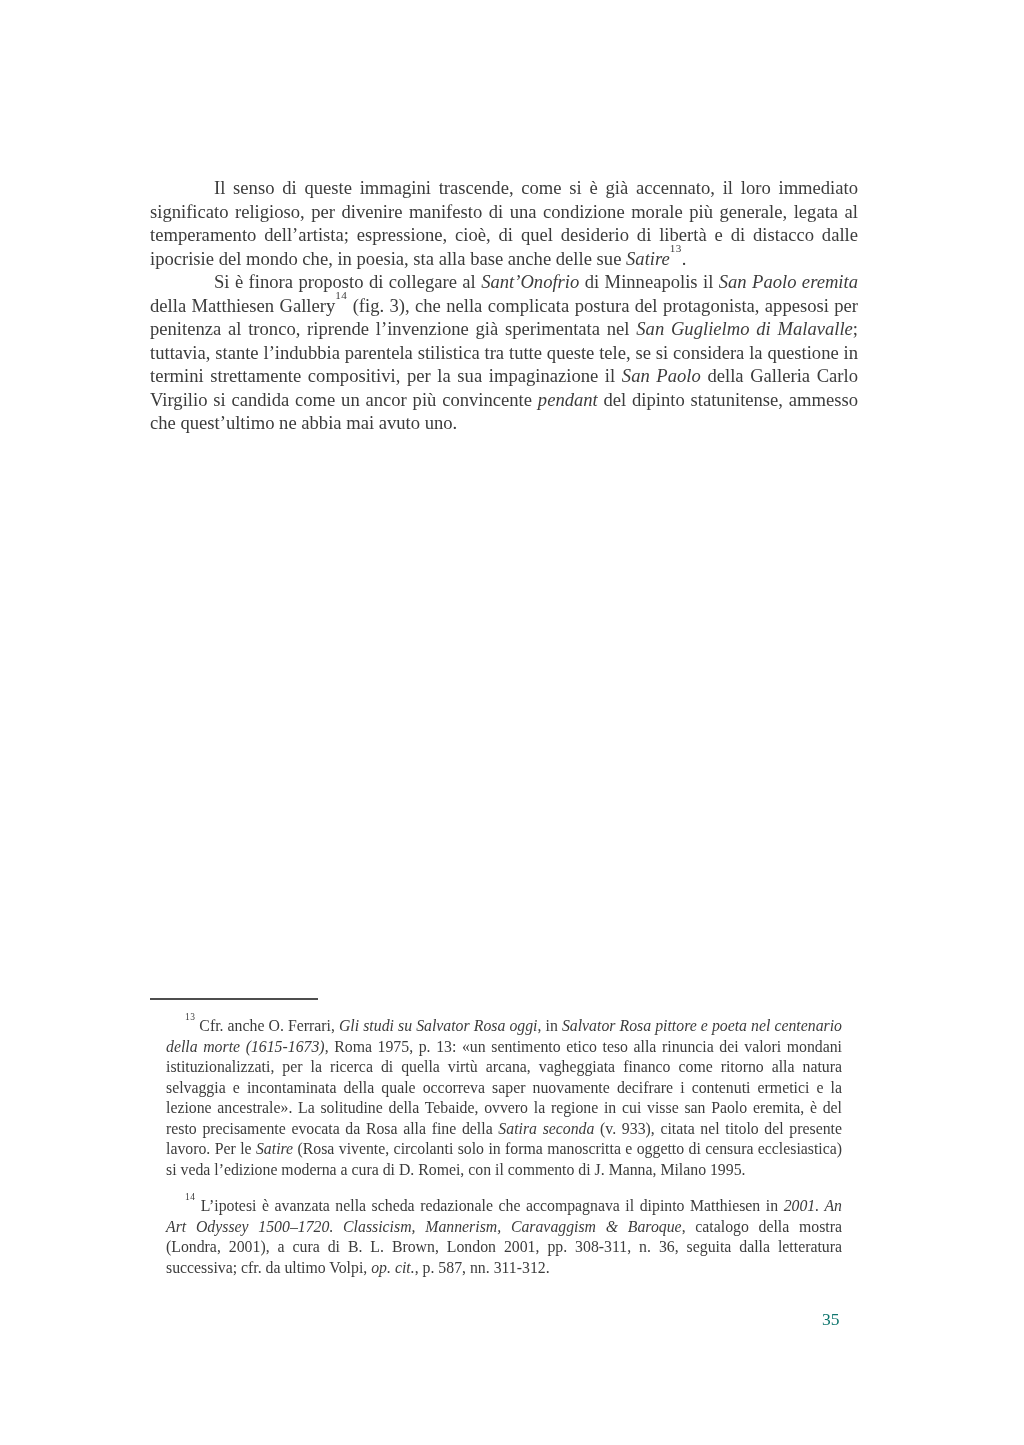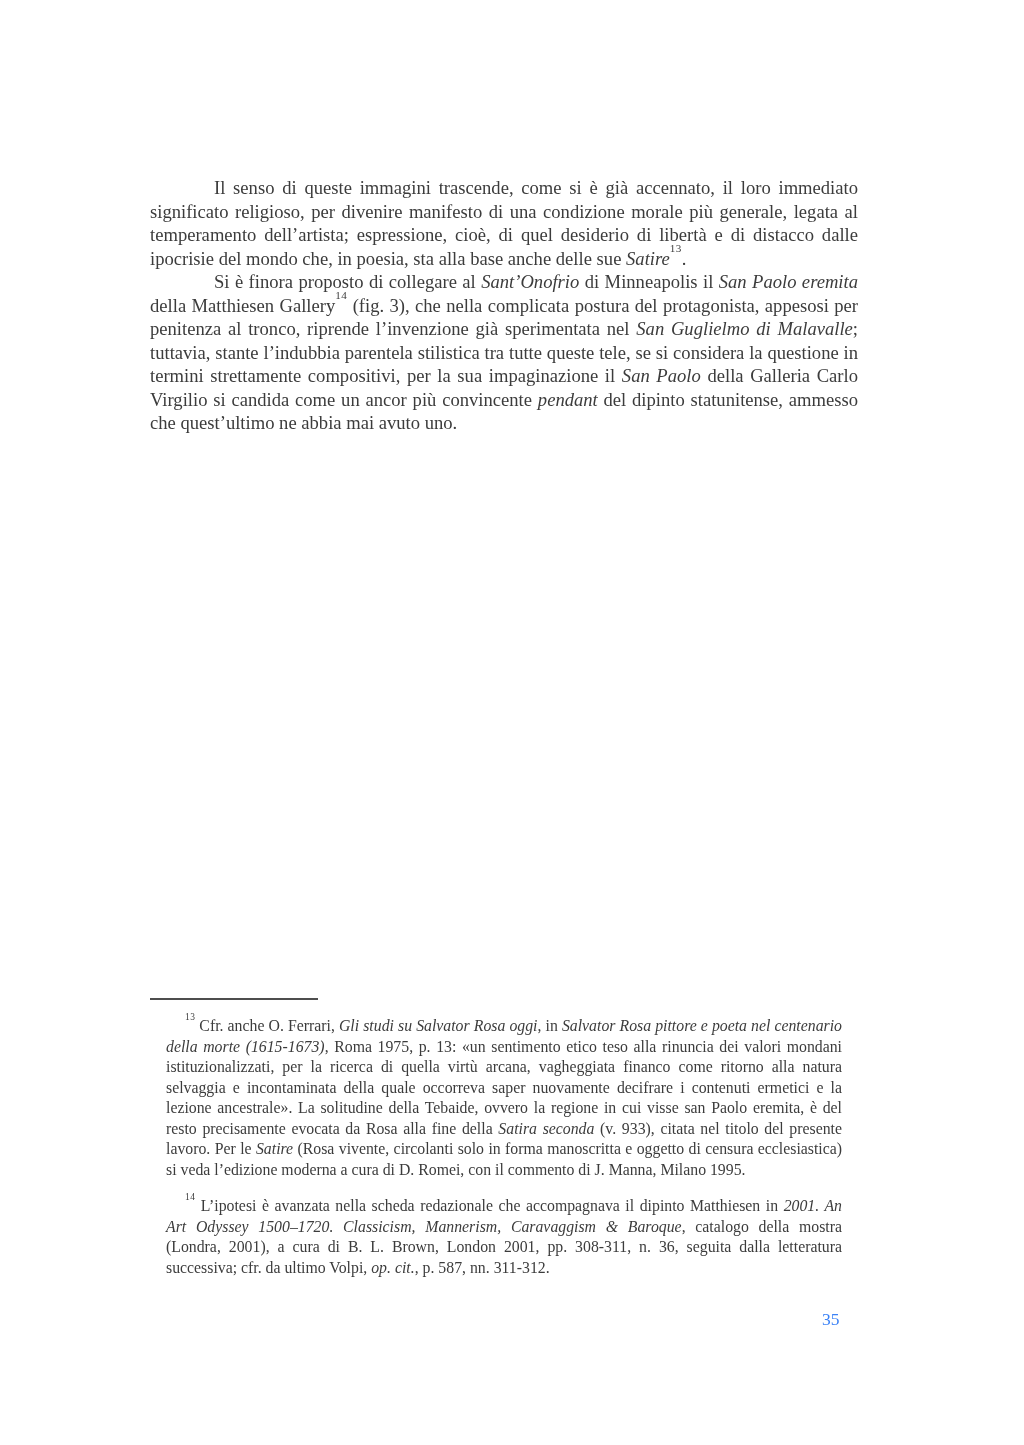--- a/index.html
+++ b/index.html
@@ -39,21 +39,21 @@
     width: 168px; height: 0;
     border-top: 2px solid #4e4e4e;
     margin: 0 0 11px 0;
   }
   .fn { margin: 16px; text-indent: 19px; }
 
   .page-number {
     position: absolute;
     left: 822px; top: 1309px;
     font-size: 17.5px;
-    color: #3b82f6;
+    color: #0f766e;
   }
 </style>
 </head>
 <body>
 
 <main class="page">
 
   <section class="body-text">
     <p class="para"><span>Il senso di queste immagini trascende, come si è già accennato, il loro immediato significato religioso, per divenire manifesto di una condizione morale più generale, legata al temperamento dell’artista; espressione, cioè, di quel desiderio di libertà e di distacco dalle ipocrisie del mondo che, in poesia, sta alla base anche delle sue </span><em>Satire</em><sup>13</sup><span>.</span></p>
     <p class="para"><span>Si è finora proposto di collegare al </span><em>Sant’Onofrio</em><span> di Minneapolis il </span><em>San Paolo eremita</em><span> della Matthiesen Gallery</span><sup>14</sup><span> (fig. 3), che nella complicata postura del protagonista, appesosi per penitenza al tronco, riprende l’invenzione già sperimentata nel </span><em>San Guglielmo di Malavalle</em><span>; tuttavia, stante l’indubbia parentela stilistica tra tutte queste tele, se si considera la questione in termini strettamente compositivi, per la sua impaginazione il </span><em>San Paolo</em><span> della Galleria Carlo Virgilio si candida come un ancor più convincente </span><em>pendant</em><span> del dipinto statunitense, ammesso che quest’ultimo ne abbia mai avuto uno.</span></p>

